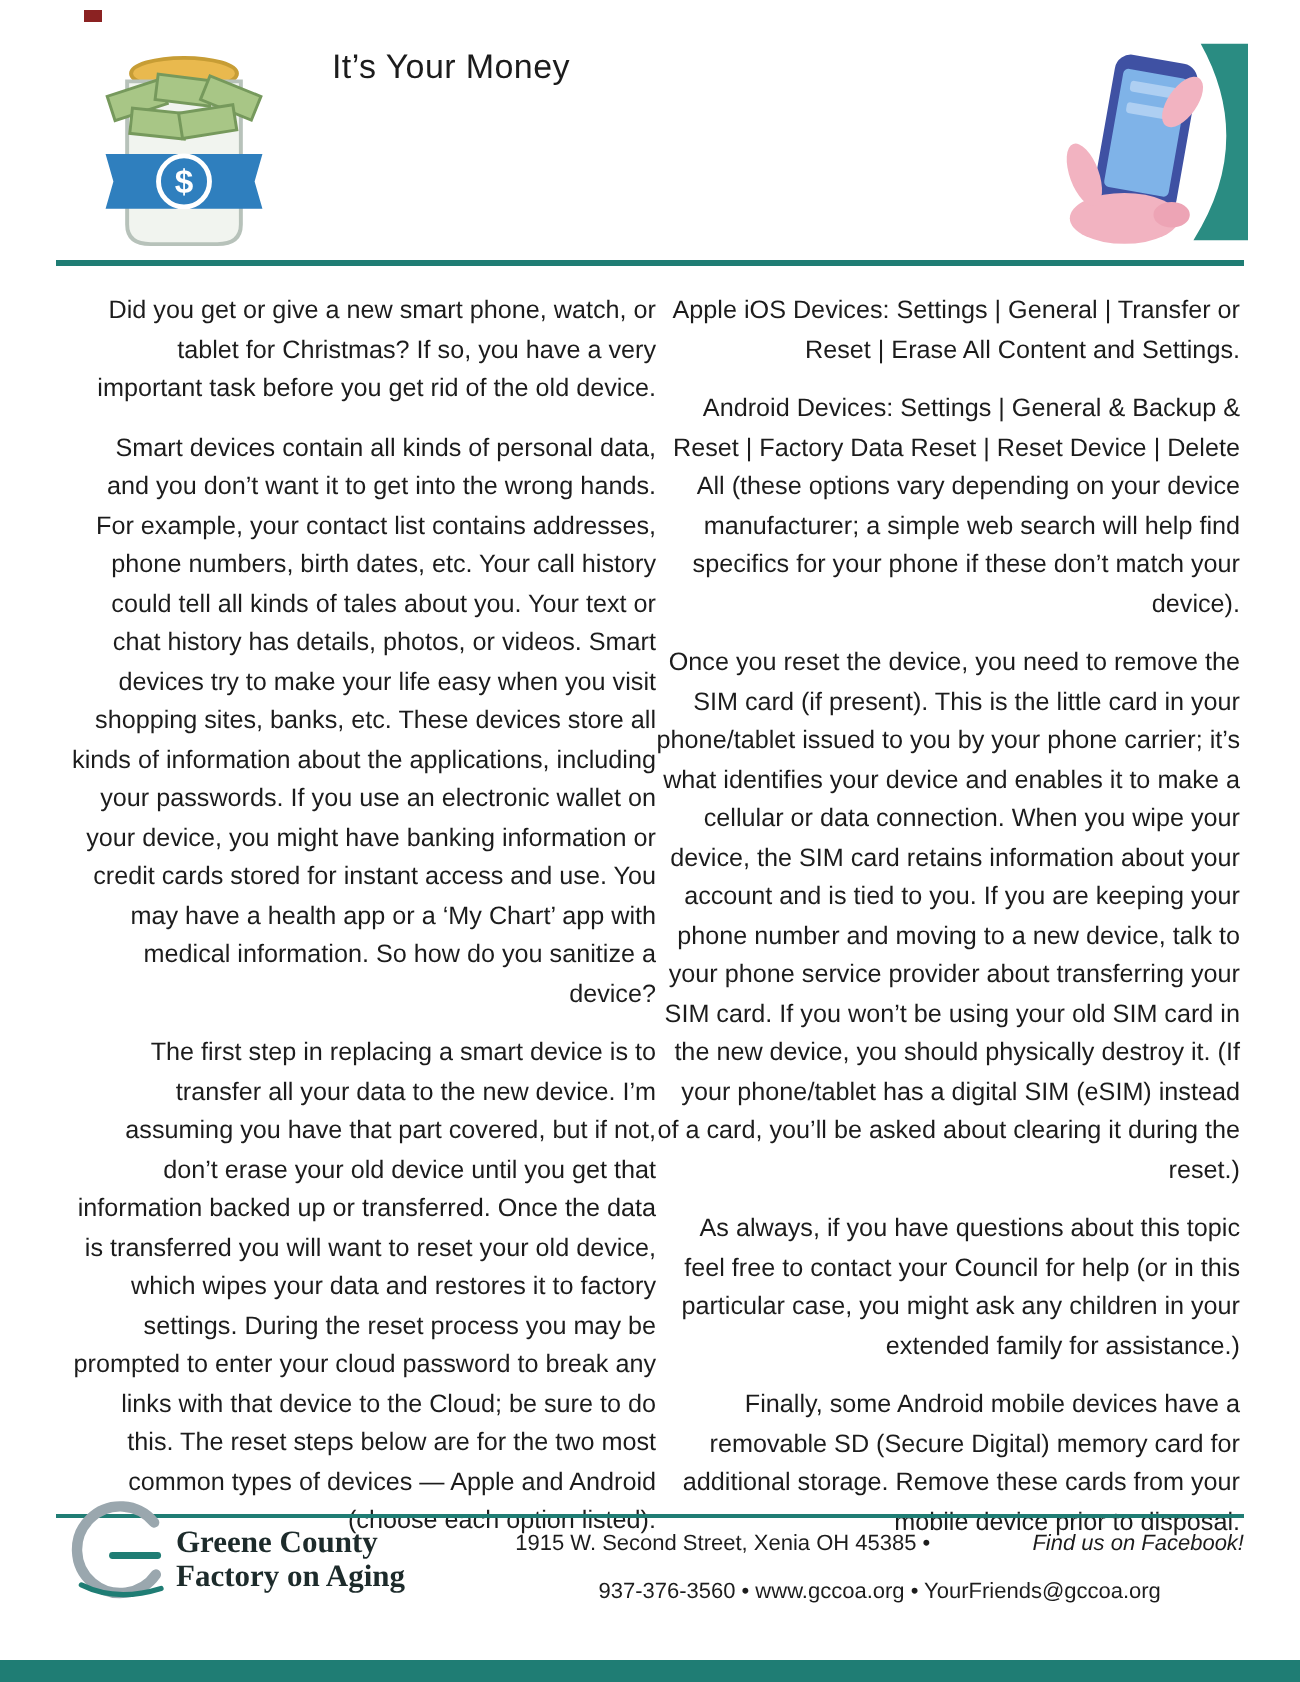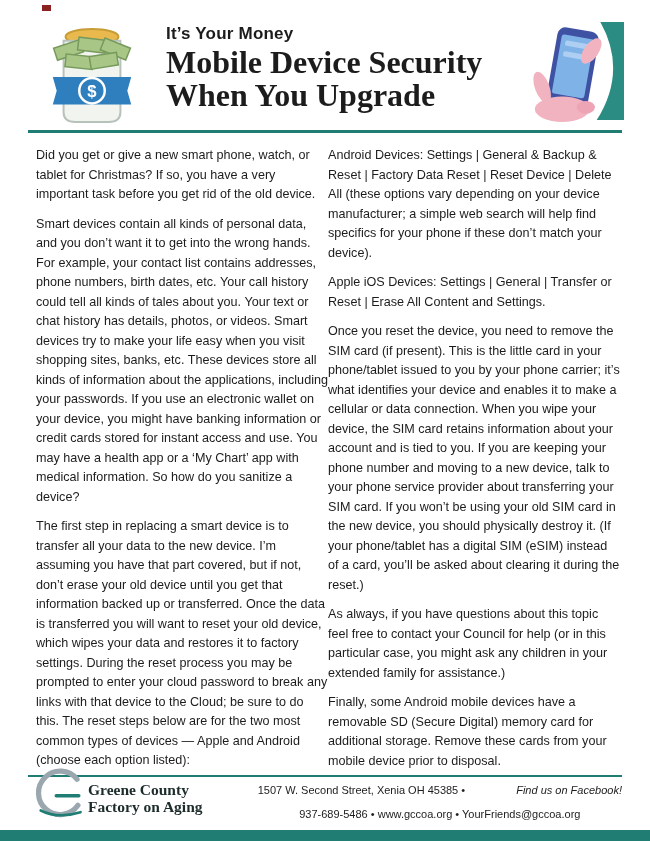--- a/index.html
+++ b/index.html
@@ -23,21 +23,21 @@
   
   .masthead {
     display: flex;
     align-items: flex-start;
     padding: 20px 26px 4px 32px;
     height: 128px;
   }
   .jar-illo { width: 120px; height: 100px; flex: 0 0 auto; margin-top: 6px; }
   .titles { flex: 1 1 auto; padding: 4px 0 0 14px; }
   .kicker {
-    font-weight: bold;
+    font-weight: normal;
     font-size: 17px;
     letter-spacing: 0.2px;
     margin-bottom: 2px;
   }
   .page-title {
     font-family: "Liberation Serif", serif;
     font-weight: bold;
     font-size: 32px;
     line-height: 1.03;
     margin: 2px 0 0 0;
@@ -46,32 +46,33 @@
   
   .rule {
     height: 3px;
     margin: 2px 28px 0 28px;
     background: #1f7d74;
   }
   
   .columns {
     display: flex;
     padding: 13px 30px 0 36px;
+    text-align: right;
   }
   .col {
     flex: 1 1 0;
     font-size: 12.6px;
     line-height: 1.55;
   }
   .col p { margin: 0 0 10px 0; }
   
   .footer {
     position: absolute;
     left: 28px; right: 28px;
-    bottom: 4px;
+    bottom: 22px;
     height: 62px;
   }
   .footer-rule {
     height: 2px;
     background: #1f7d74;
   }
   .footer-inner {
     display: flex;
     align-items: flex-start;
   }
@@ -133,24 +134,20 @@
         </g>
 
         <path d="M20 52 L100 52 L96 66 L100 80 L20 80 L24 66 Z" fill="#2f7fbe"></path>
         <circle cx="60" cy="66" r="13" fill="#2f7fbe" stroke="#ffffff" stroke-width="2.5"></circle>
         <text x="60" y="72" text-anchor="middle" font-family="Liberation Sans, sans-serif" font-size="17" font-weight="bold" fill="#ffffff">$</text>
       </svg>
     </div>
 
     <div class="titles">
       <div class="kicker">It’s Your Money</div>
-      <h1 class="page-title">
-        <span>Mobile Device Security</span><br>
-        <span>When You Upgrade</span>
-      </h1>
     </div>
 
     <div class="phone-illo">
       <svg viewBox="0 0 110 112" width="100" height="102" aria-hidden="true">
 
         <path d="M84 2 Q114 56 80 110 L110 110 L110 2 Z" fill="#2a8c82"></path>
 
         <g transform="rotate(10 54 56)">
           <rect x="30" y="10" width="46" height="84" rx="9" fill="#3f51a3"></rect>
           <rect x="35" y="18" width="36" height="66" rx="3" fill="#7fb3e8"></rect>
@@ -172,22 +169,22 @@
 
   <main class="columns">
 
     <div class="col">
       <p>Did you get or give a new smart phone, watch, or tablet for Christmas? If so, you have a very important task before you get rid of the old device.</p>
       <p>Smart devices contain all kinds of personal data, and you don’t want it to get into the wrong hands. For example, your contact list contains addresses, phone numbers, birth dates, etc. Your call history could tell all kinds of tales about you. Your text or chat history has details, photos, or videos. Smart devices try to make your life easy when you visit shopping sites, banks, etc. These devices store all kinds of information about the applications, including your passwords. If you use an electronic wallet on your device, you might have banking information or credit cards stored for instant access and use. You may have a health app or a ‘My Chart’ app with medical information. So how do you sanitize a device?</p>
       <p>The first step in replacing a smart device is to transfer all your data to the new device. I’m assuming you have that part covered, but if not, don’t erase your old device until you get that information backed up or transferred. Once the data is transferred you will want to reset your old device, which wipes your data and restores it to factory settings. During the reset process you may be prompted to enter your cloud password to break any links with that device to the Cloud; be sure to do this. The reset steps below are for the two most common types of devices — Apple and Android (choose each option listed):</p>
     </div>
 
     <div class="col">
+      <p>Apple iOS Devices: Settings | General | Transfer or Reset | Erase All Content and Settings.</p>
       <p>Android Devices: Settings | General &amp; Backup &amp; Reset | Factory Data Reset | Reset Device | Delete All (these options vary depending on your device manufacturer; a simple web search will help find specifics for your phone if these don’t match your device).</p>
-      <p>Apple iOS Devices: Settings | General | Transfer or Reset | Erase All Content and Settings.</p>
       <p>Once you reset the device, you need to remove the SIM card (if present). This is the little card in your phone/tablet issued to you by your phone carrier; it’s what identifies your device and enables it to make a cellular or data connection. When you wipe your device, the SIM card retains information about your account and is tied to you. If you are keeping your phone number and moving to a new device, talk to your phone service provider about transferring your SIM card. If you won’t be using your old SIM card in the new device, you should physically destroy it. (If your phone/tablet has a digital SIM (eSIM) instead of a card, you’ll be asked about clearing it during the reset.)</p>
       <p>As always, if you have questions about this topic feel free to contact your Council for help (or in this particular case, you might ask any children in your extended family for assistance.)</p>
       <p>Finally, some Android mobile devices have a removable SD (Secure Digital) memory card for additional storage. Remove these cards from your mobile device prior to disposal.</p>
     </div>
 
   </main>
 
   <footer class="footer">
     <div class="footer-rule"></div>
     <div class="footer-inner">
@@ -199,24 +196,24 @@
           <path d="M10 50 Q30 60 56 52" fill="none" stroke="#1f7d74" stroke-width="3" stroke-linecap="round"></path>
         </svg>
         <div class="org-name">
           <div>Greene County</div>
           <div>Factory on Aging</div>
         </div>
       </div>
 
       <div class="footer-text">
         <div class="footer-line1">
-          <span>1507 W. Second Street, Xenia OH 45385</span><span> • </span><em>Find us on Facebook!</em>
+          <span>1915 W. Second Street, Xenia OH 45385</span><span> • </span><em>Find us on Facebook!</em>
         </div>
         <div class="footer-line2">
-          <span>937-689-5486 • www.gccoa.org • YourFriends@gccoa.org</span>
+          <span>937-376-3560 • www.gccoa.org • YourFriends@gccoa.org</span>
         </div>
       </div>
 
     </div>
   </footer>
 
   <div class="bottom-bar"></div>
 
 </div>
 

